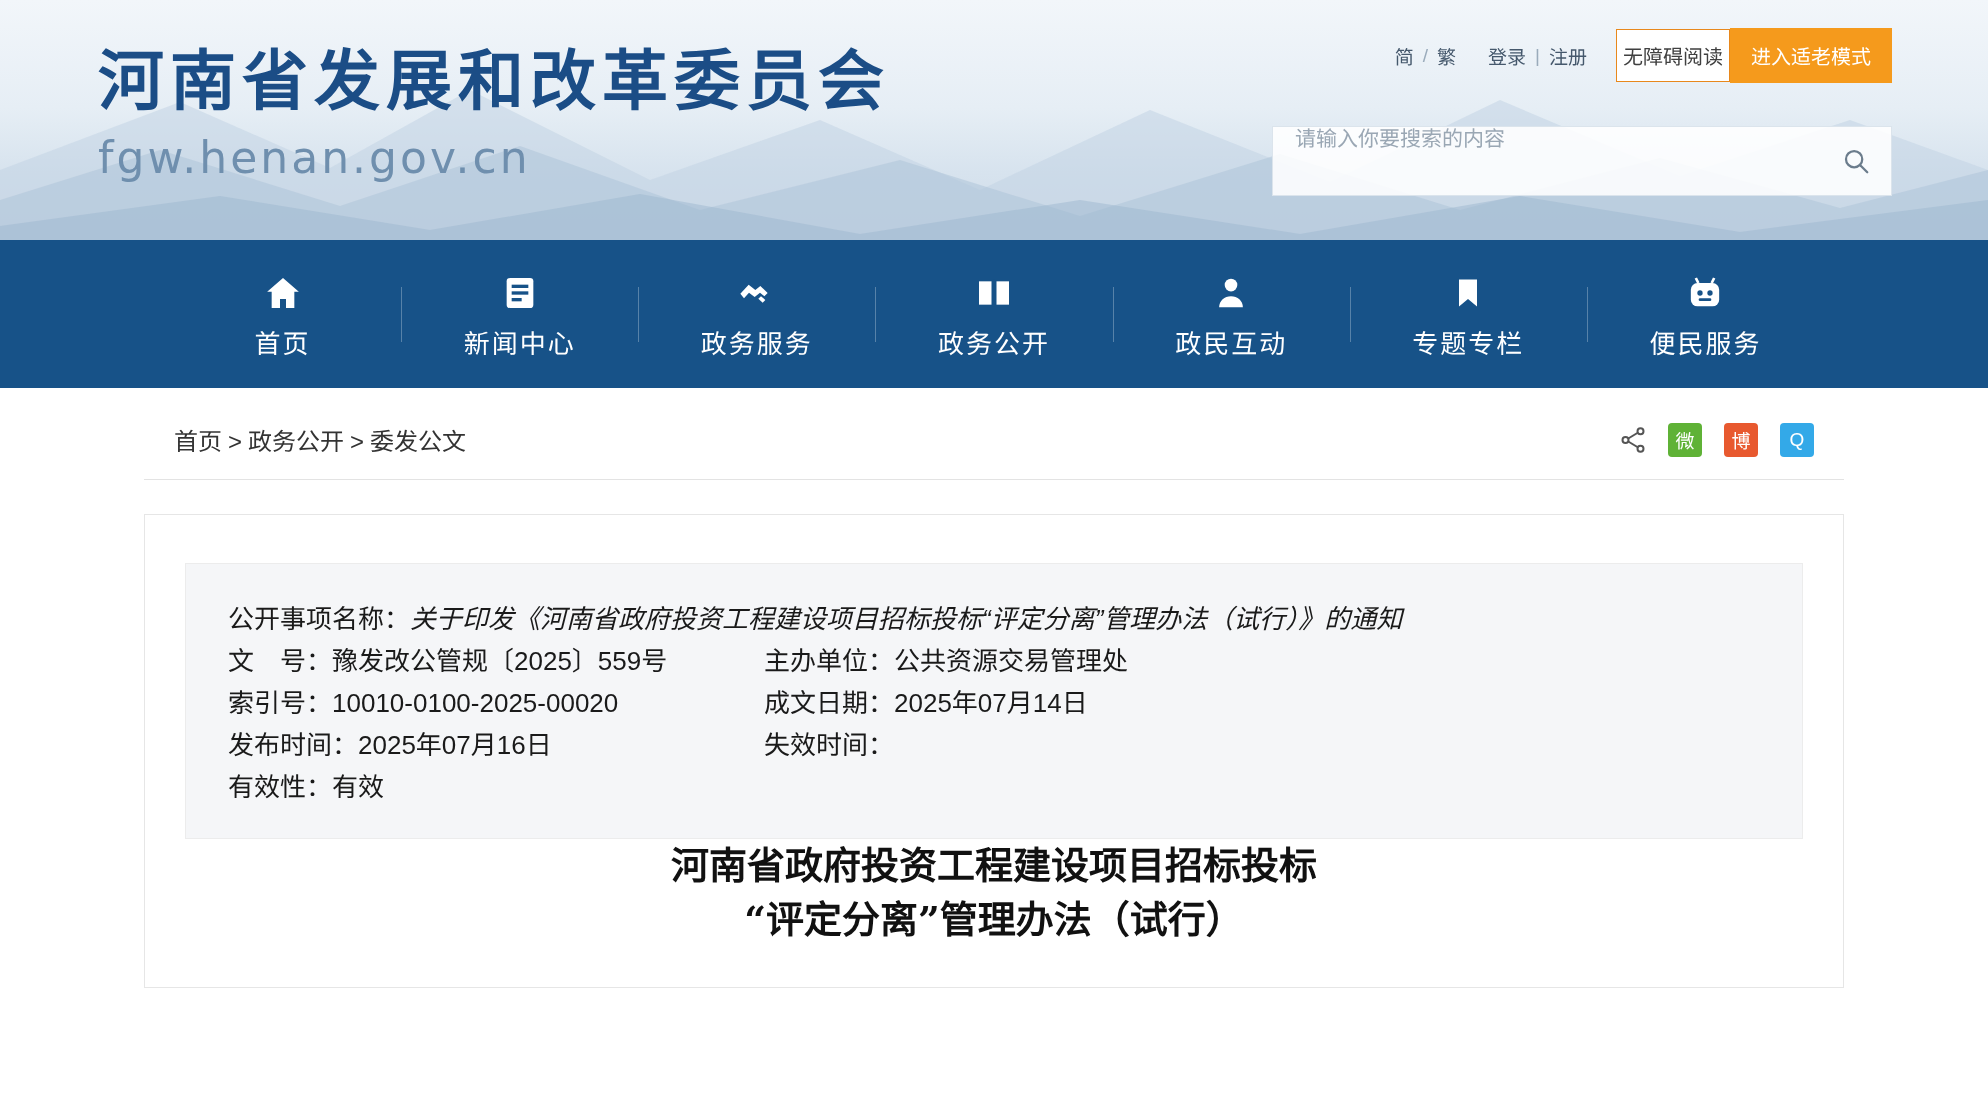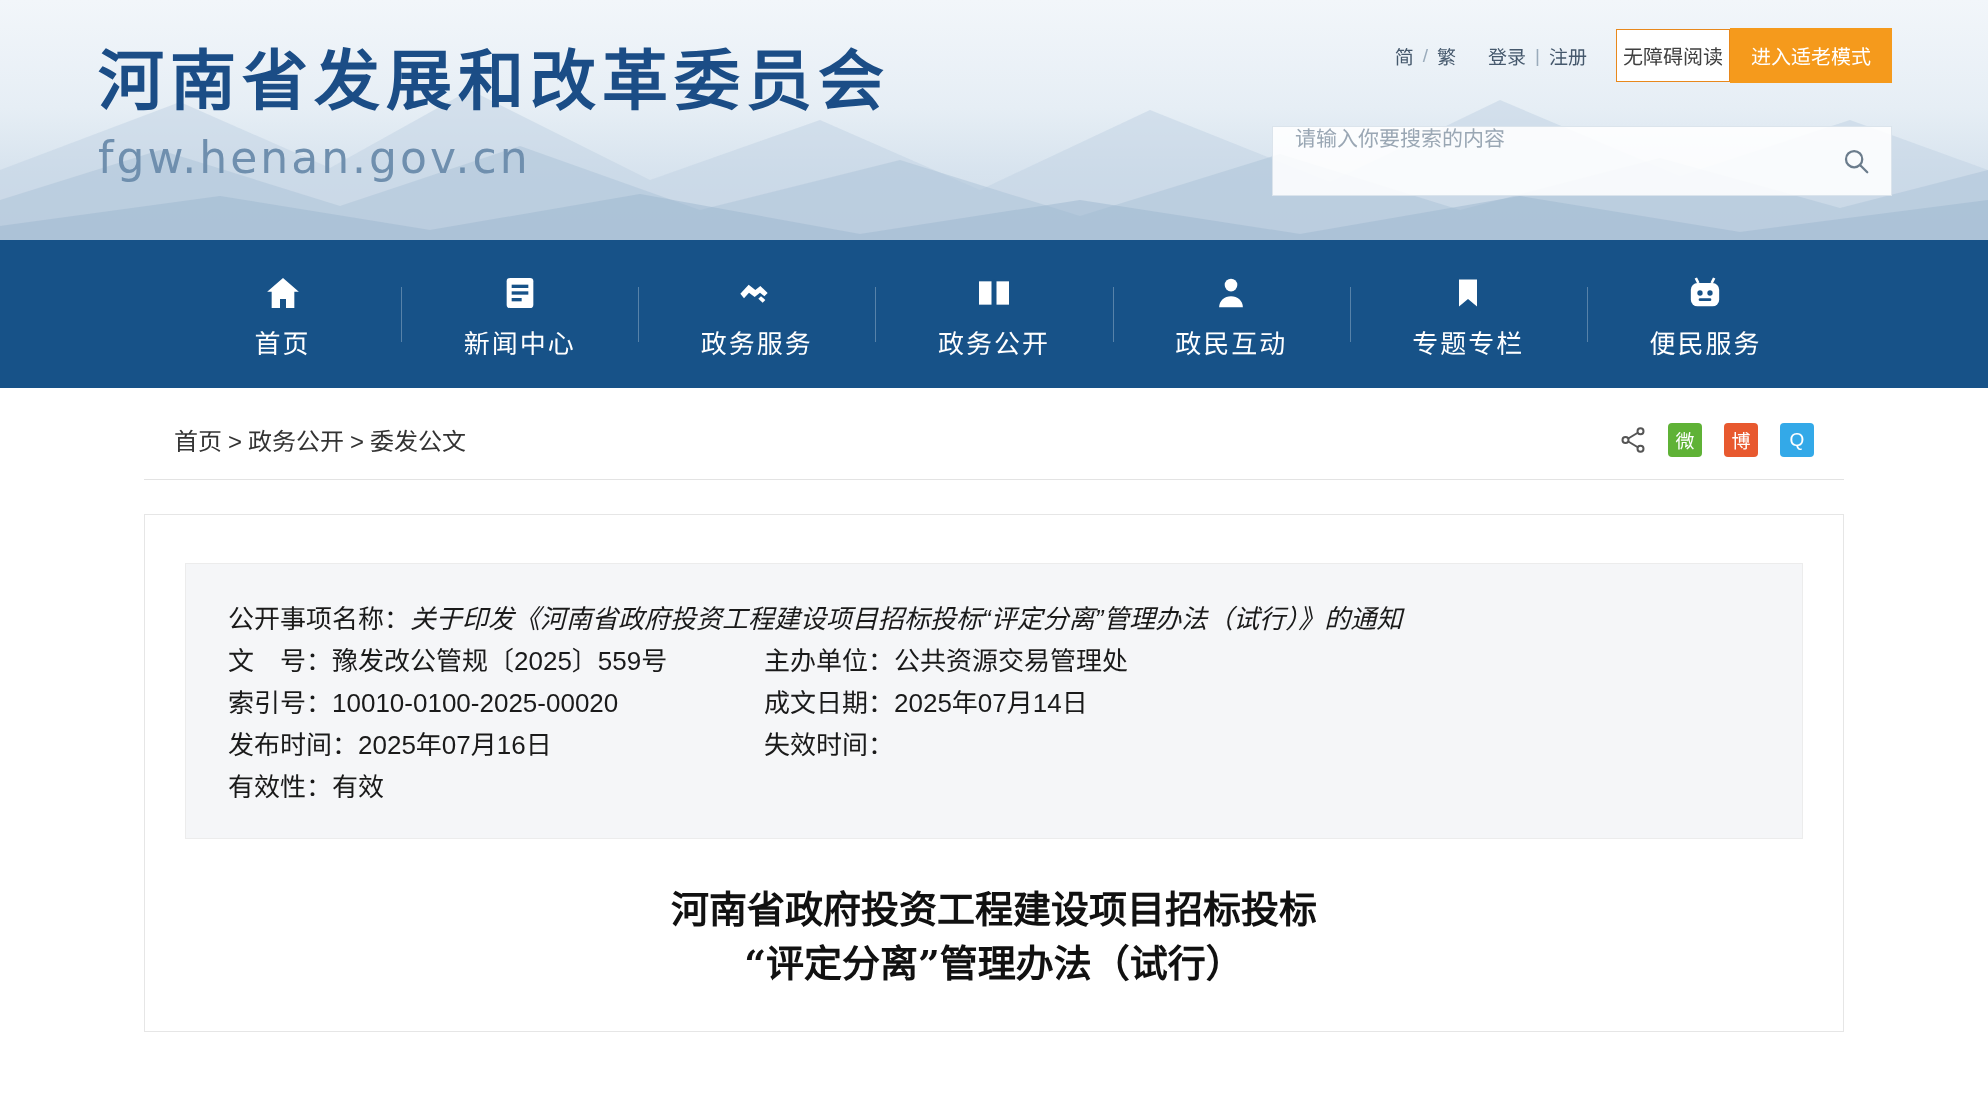--- a/index.html
+++ b/index.html
@@ -198,21 +198,20 @@
   }
   .meta-line .lbl { color: #1a1a1a; }
   .meta-title-val { font-style: italic; font-weight: 500; }
   .meta-grid {
     display: grid;
     grid-template-columns: 520px auto;
     column-gap: 16px;
   }
   .doc-title {
     text-align: center;
-    margin-top: 44px;
     font-family: "DejaVu Serif", "Liberation Serif", serif;
     font-size: 38px;
     font-weight: bold;
     line-height: 54px;
     color: #111;
   }
 </style>
 </head>
 <body>
 

